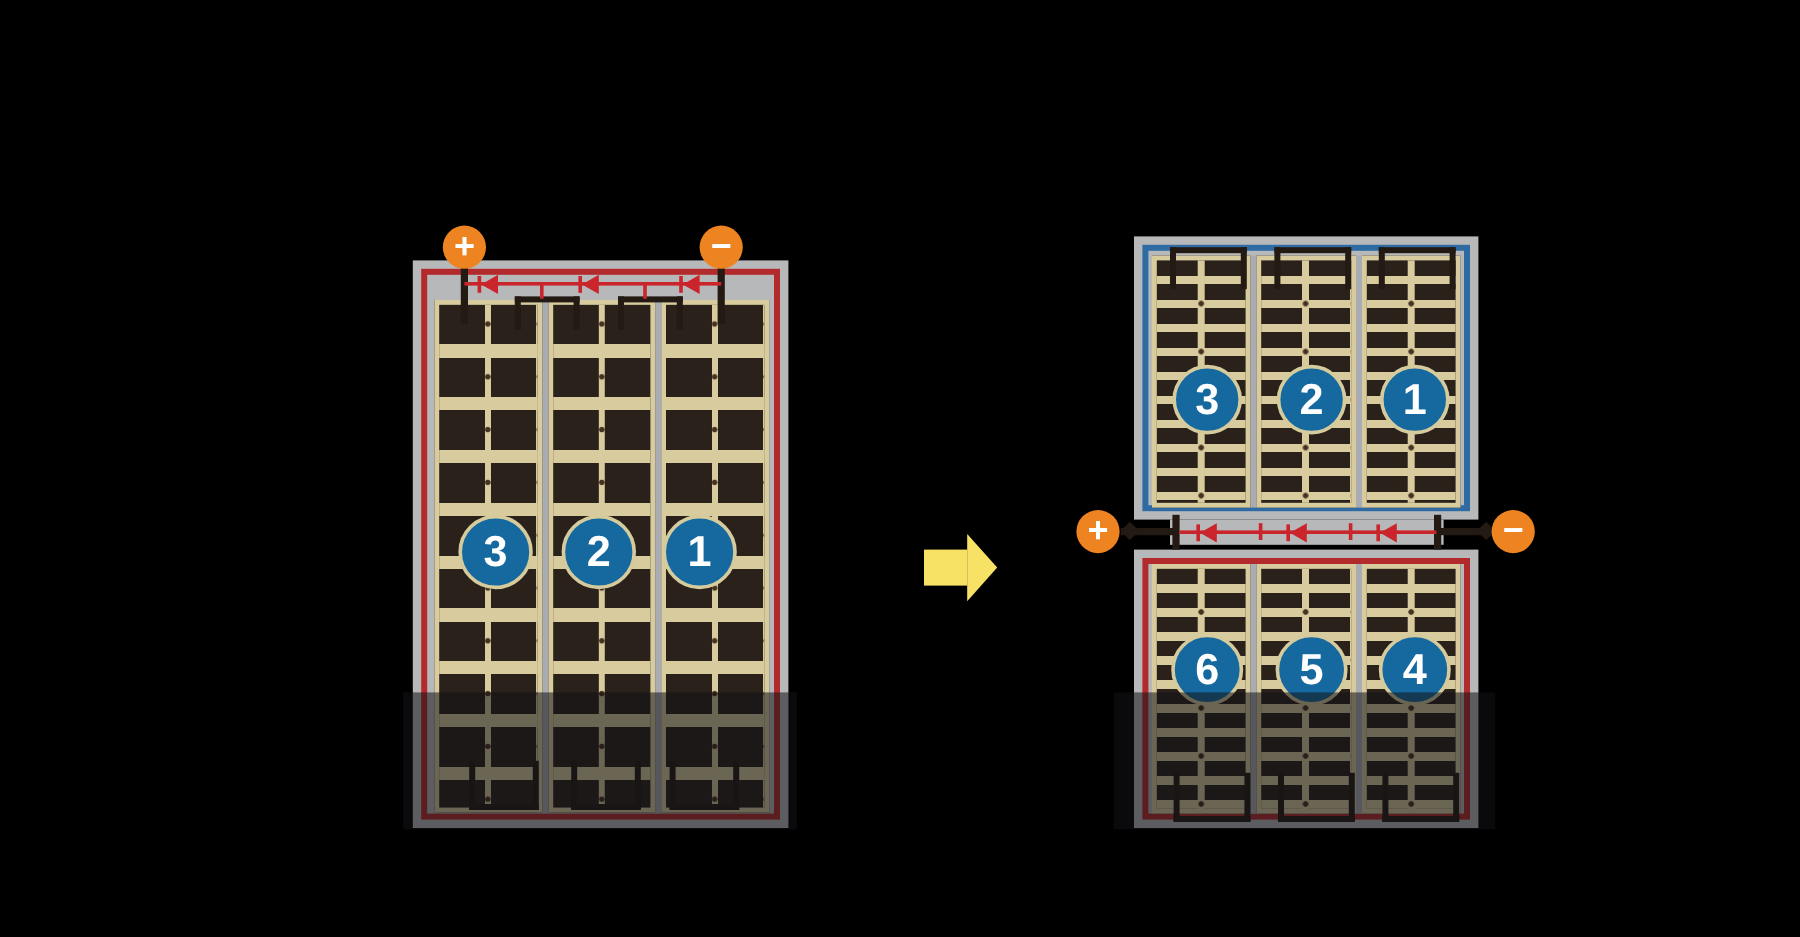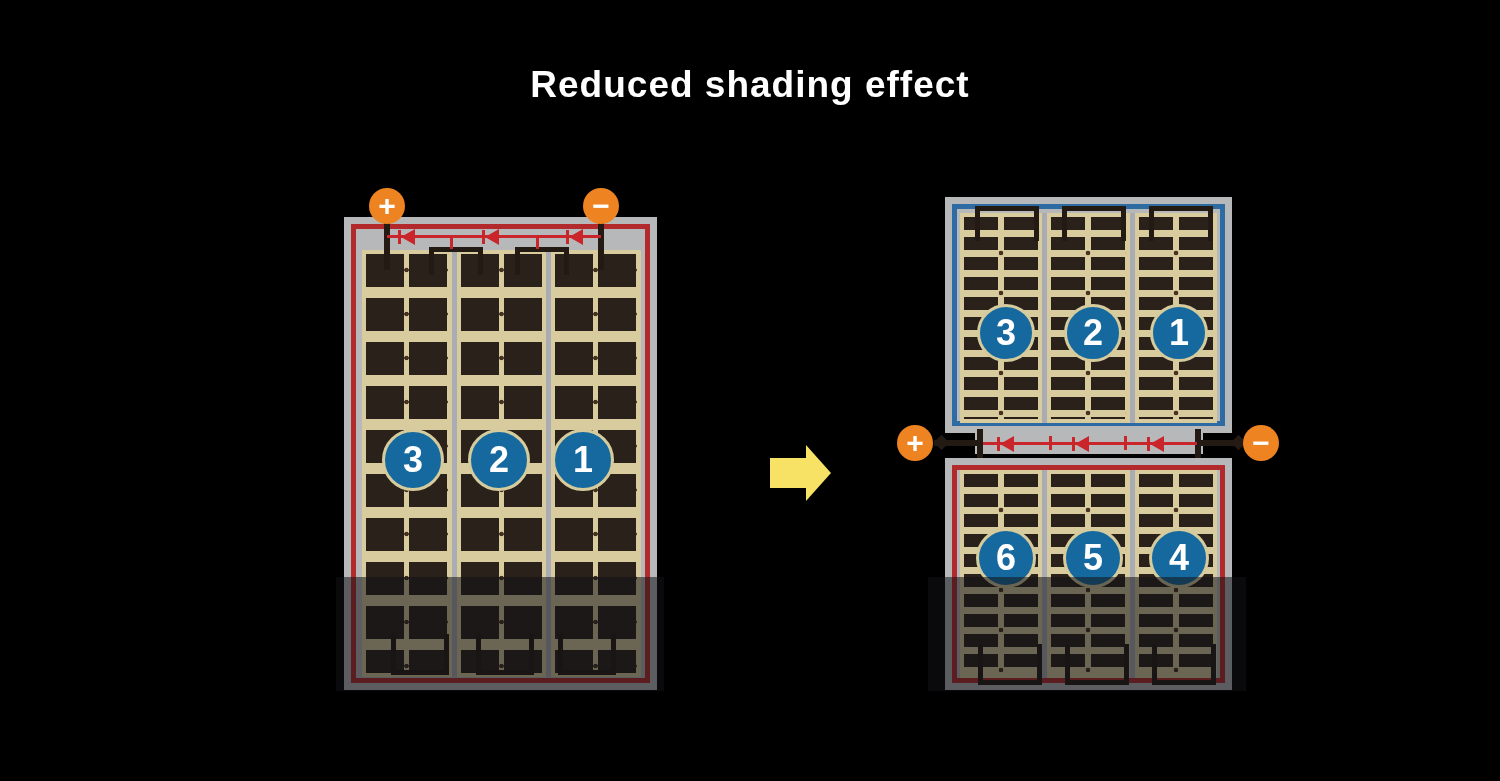--- a/index.html
+++ b/index.html
@@ -67,21 +67,20 @@
   
   .arrow-shaft{position:absolute;left:770px;top:458px;width:36px;height:30px;background:#f8e266;}
   .arrow-head{position:absolute;left:806px;top:445px;width:0;height:0;
     border-top:28px solid transparent;border-bottom:28px solid transparent;border-left:25px solid #f8e266;}
 </style>
 </head>
 <body>
 
 <div id="stage">
 
-  <div id="title">Reduced shading effect</div>
 
   <div class="frame" style="left:344px;top:217px;width:313px;height:473px;">
     <div class="pborder red"></div>
     <div class="cells" style="left:18px;right:16px;top:33px;bottom:13px;">
       <div class="section sq"></div>
       <div class="section sq"></div>
       <div class="section sq"></div>
     </div>
   </div>
 

